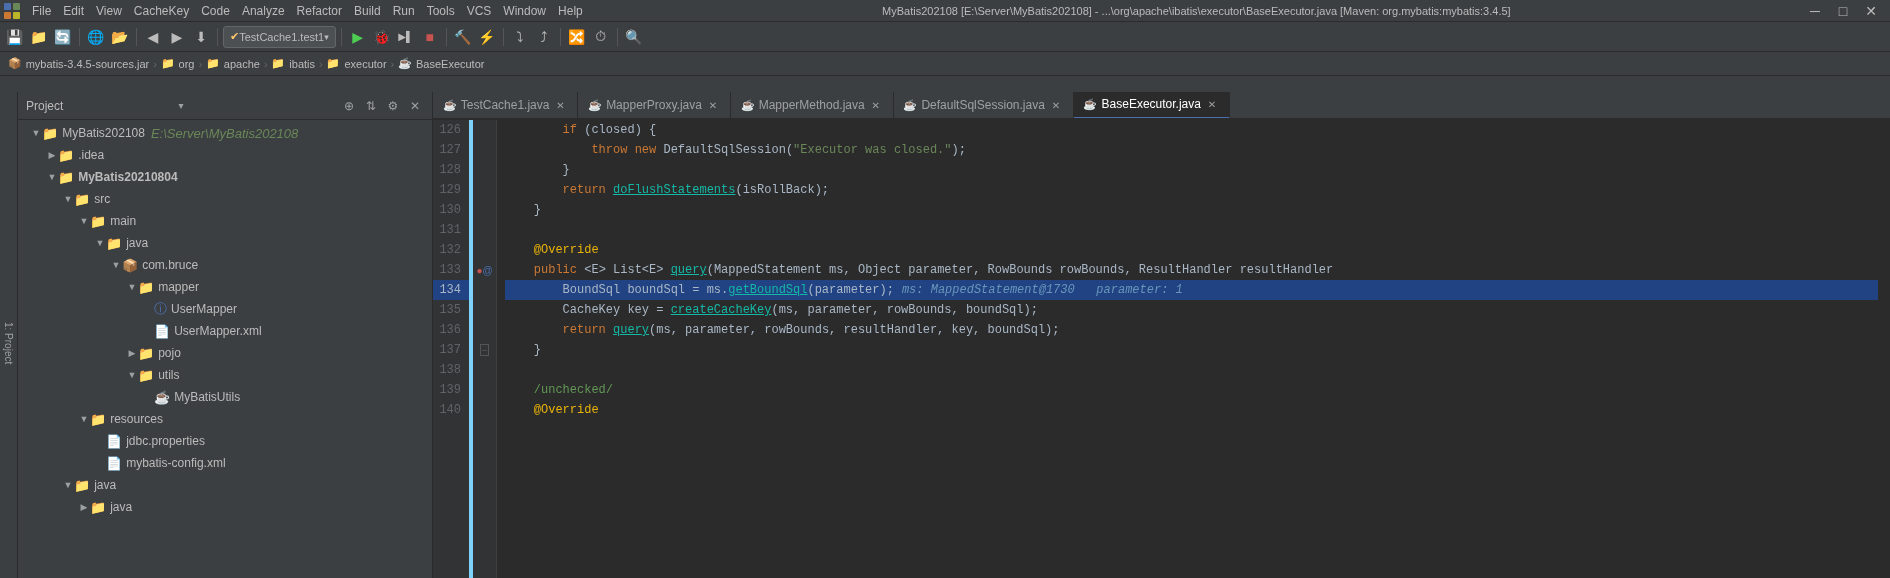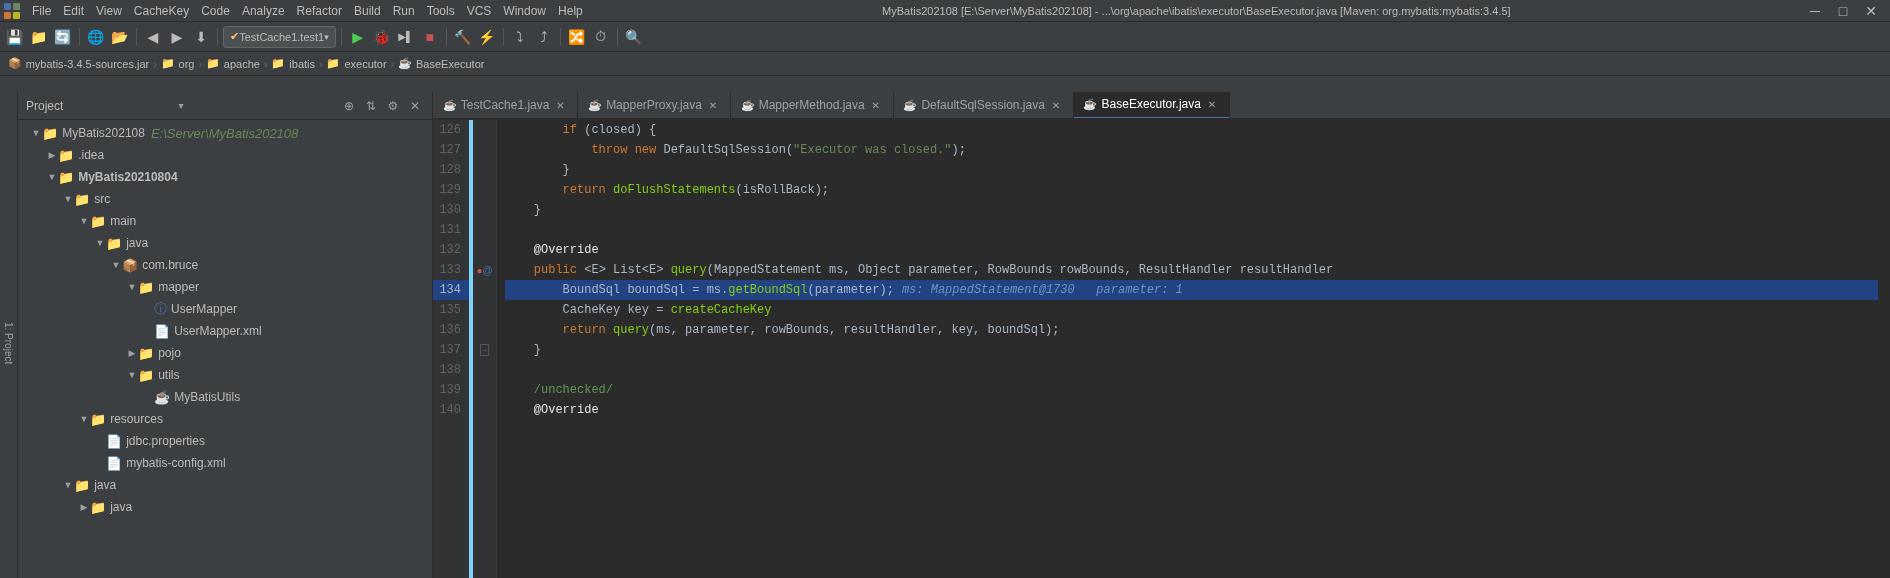--- a/index.html
+++ b/index.html
@@ -62,22 +62,22 @@
     .gutter { width: 24px; background: #313335; border-right: 1px solid #3c3f41; overflow: hidden; }
     .gutter-item { height: 20px; display: flex; align-items: center; justify-content: center; font-size: 10px; color: #606366; }
 
     .code-area { flex: 1; overflow-x: auto; overflow-y: hidden; font-family: 'Consolas', 'Courier New', monospace; font-size: 12px; line-height: 20px; padding-left: 8px; }
     .code-line { height: 20px; white-space: pre; display: flex; align-items: flex-start; }
     .code-line.highlighted { background: #214283; }
 
     
     .kw { color: #cc7832; }
     .str { color: #6a8759; }
-    .ann { color: #e5e5e5; }
-    .fn { color: #84cc16; }
+    .ann { color: #eab308; }
+    .fn { color: #14b8a6; text-decoration: underline; }
     .cmt { color: #629755; }
     .type { color: #a9b7c6; }
     .plain { color: #a9b7c6; }
     .debug-hint { color: #6897bb; font-style: italic; margin-left: 8px; }
     .bp-dot { color: #c75450; font-size: 14px; }
     .exec-arrow { color: #4b6eaf; font-size: 12px; }
 
     
     ::-webkit-scrollbar { width: 8px; height: 8px; }
     ::-webkit-scrollbar-track { background: #3c3f41; }
@@ -428,21 +428,21 @@
 
         <div class="code-line">
           <span class="plain">    </span><span class="kw">public</span><span class="plain"> &lt;</span><span class="type">E</span><span class="plain">&gt; </span><span class="type">List</span><span class="plain">&lt;</span><span class="type">E</span><span class="plain">&gt; </span><span class="fn">query</span><span class="plain">(</span><span class="type">MappedStatement</span><span class="plain"> ms, </span><span class="type">Object</span><span class="plain"> parameter, </span><span class="type">RowBounds</span><span class="plain"> rowBounds, </span><span class="type">ResultHandler</span><span class="plain"> resultHandler</span>
         </div>
 
         <div class="code-line highlighted">
           <span class="plain">        </span><span class="type">BoundSql</span><span class="plain"> boundSql = ms.</span><span class="fn">getBoundSql</span><span class="plain">(parameter);</span><span class="debug-hint">ms: MappedStatement@1730&nbsp;&nbsp; parameter: 1</span>
         </div>
 
         <div class="code-line">
-          <span class="plain">        </span><span class="type">CacheKey</span><span class="plain"> key = </span><span class="fn">createCacheKey</span>
+          <span class="plain">        </span><span class="type">CacheKey</span><span class="plain"> key = </span><span class="fn">createCacheKey</span><span class="plain">(ms, parameter, rowBounds, boundSql);</span>
         </div>
 
         <div class="code-line">
           <span class="plain">        </span><span class="kw">return</span><span class="plain"> </span><span class="fn">query</span><span class="plain">(ms, parameter, rowBounds, resultHandler, key, boundSql);</span>
         </div>
 
         <div class="code-line">
           <span class="plain">    }</span>
         </div>
 

